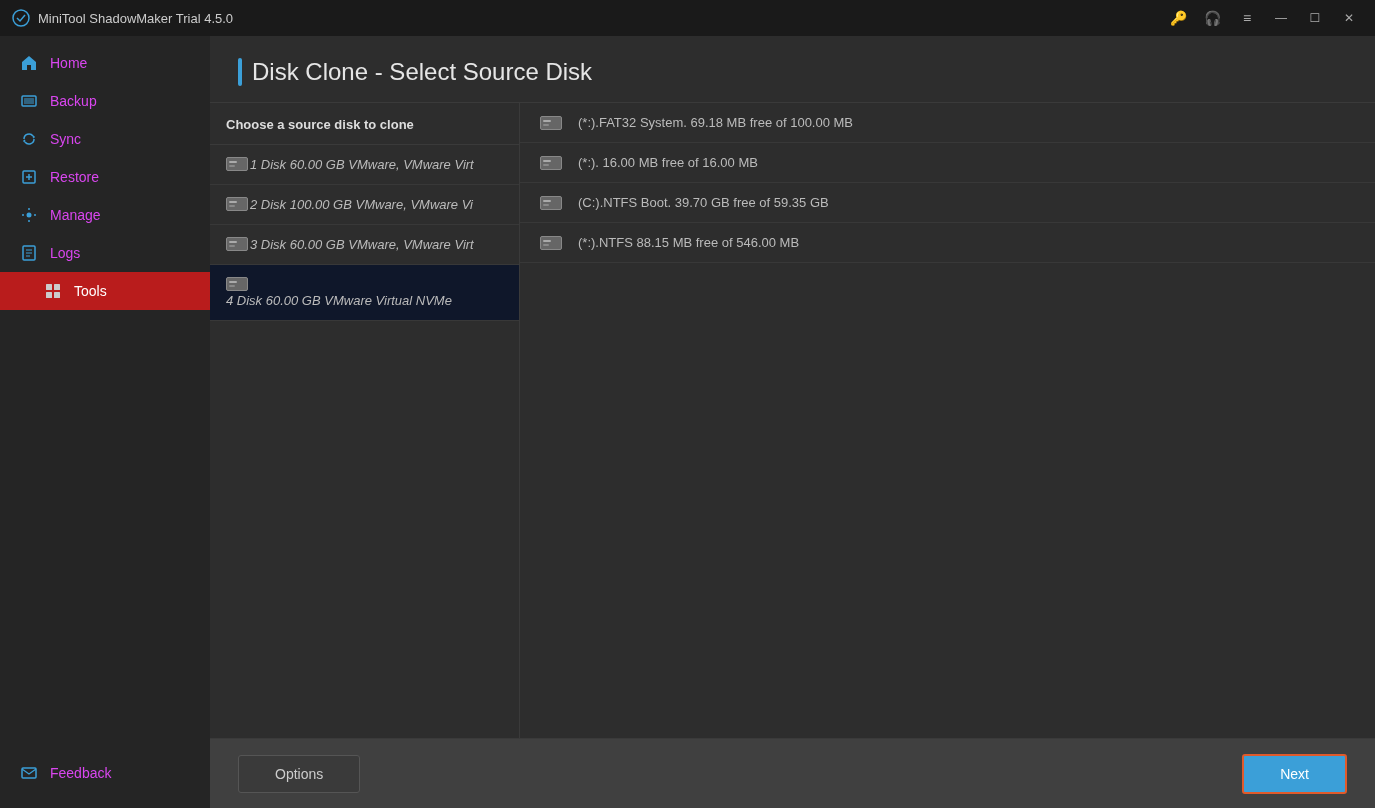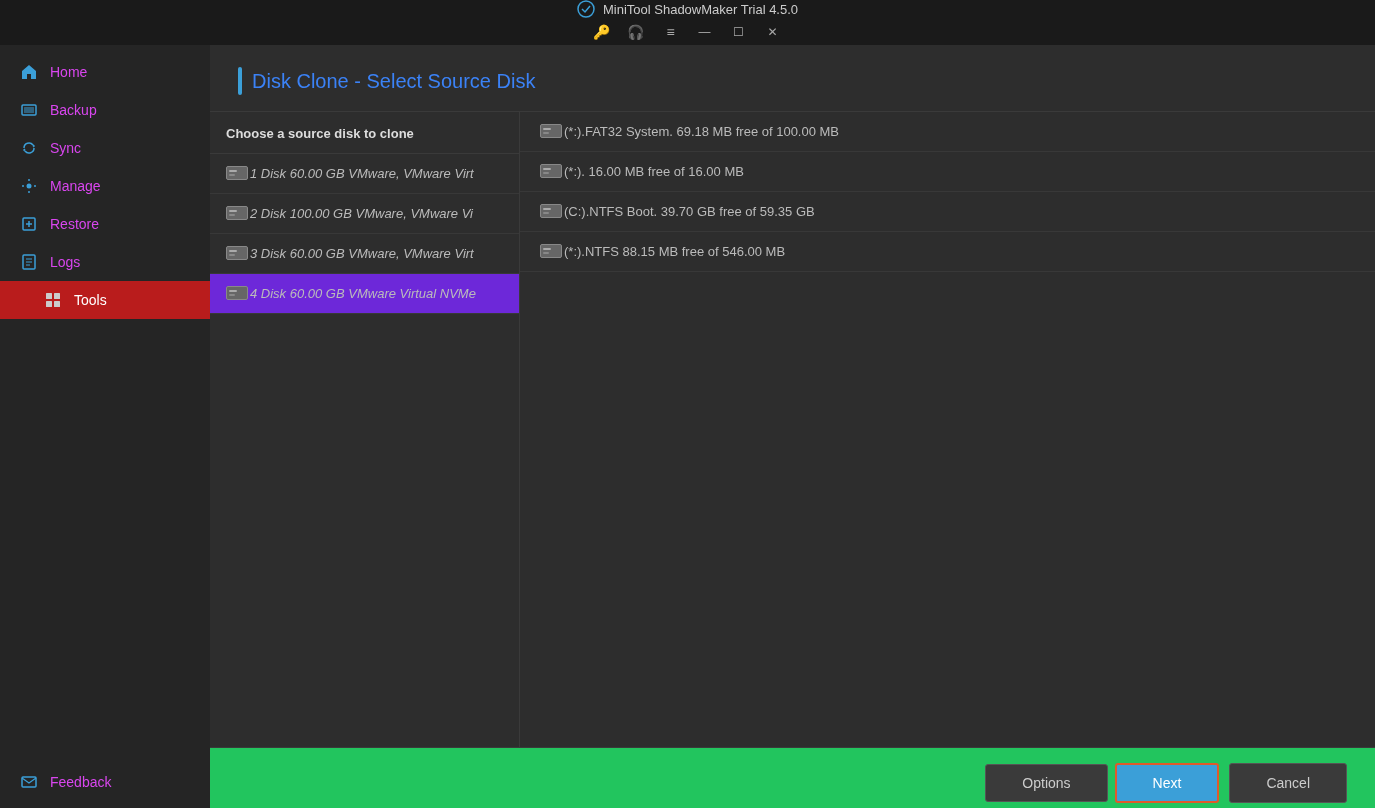--- a/index.html
+++ b/index.html
@@ -7,27 +7,26 @@
       width: 1375px;
       height: 808px;
       background: #1e1e1e;
       font-family: 'Segoe UI', Arial, sans-serif;
       color: #ccc;
       overflow: hidden;
     }
 
     
     .title-bar {
-      height: 45px;
+      height: 36px;
       background: #1a1a1a;
       display: flex;
       align-items: center;
       padding: 0 12px;
       user-select: none;
-      flex-direction: column;
     }
     .title-bar-logo {
       display: flex;
       align-items: center;
       gap: 8px;
       color: #ccc;
       font-size: 13px;
     }
     .title-bar-logo svg {
       width: 18px; height: 18px;
@@ -101,23 +100,23 @@
       gap: 10px;
       border-bottom: 1px solid #3a3a3a;
     }
     .page-header-accent {
       width: 4px;
       height: 28px;
       background: #3b9fd8;
       border-radius: 2px;
     }
     .page-header-title {
-      font-size: 20px;
+      font-size: 24px;
       font-weight: 400;
-      color: #3b82f6;
+      color: #e5e5e5;
     }
 
     
     .clone-body {
       flex: 1;
       display: flex;
       overflow: hidden;
     }
 
     
@@ -140,21 +139,22 @@
       align-items: flex-start;
       gap: 2px;
       padding: 12px 16px;
       cursor: pointer;
       border-bottom: 1px solid #383838;
       font-size: 13px;
       color: #bbb;
       font-style: italic;
     }
     .disk-item.selected {
-      background: #6d28d9;
+      background: #0f172a;
+      flex-direction: column;
     }
     .disk-icon {
       width: 22px; height: 14px;
       background: #666;
       border-radius: 2px;
       border: 1px solid #888;
       flex-shrink: 0;
       position: relative;
     }
     .disk-icon::before {
@@ -176,37 +176,37 @@
 
     
     .detail-panel {
       flex: 1;
       background: #2d2d2d;
       display: flex;
       flex-direction: column;
     }
     .partition-item {
       display: flex;
-      gap: 2px;
+      align-items: center;
+      gap: 16px;
       padding: 12px 20px;
       border-bottom: 1px solid #383838;
       font-size: 13px;
       color: #bbb;
     }
 
     
     .bottom-bar {
       height: 70px;
-      background: #22c55e;
+      background: #404040;
       border-top: 1px solid #3a3a3a;
       display: flex;
       align-items: center;
-      justify-content: flex-end;
+      justify-content: space-between;
       padding: 0 28px;
-      gap: 7px;
     }
     .btn {
       padding: 10px 36px;
       font-size: 14px;
       cursor: pointer;
       border-radius: 3px;
       border: 1px solid #555;
       background: #3a3a3a;
       color: #ccc;
     }
@@ -266,35 +266,35 @@
       <span class="sidebar-icon">
         <svg width="16" height="16" viewBox="0 0 16 16" fill="none" stroke="#3b9fd8" stroke-width="1.5">
             <path d="M3 8a5 5 0 019-3M13 8a5 5 0 01-9 3"></path>
             <path d="M12 5l1 1-1 1M4 11l-1-1 1-1" stroke="#3b9fd8" stroke-width="1.5" fill="none"></path>
           </svg>
       </span>
       <span>Sync</span>
     </div>
     <div class="sidebar-item">
       <span class="sidebar-icon">
+        <svg width="16" height="16" viewBox="0 0 16 16" fill="none" stroke="#3b9fd8" stroke-width="1.5">
+            <rect x="2" y="2" width="12" height="12" rx="1"></rect>
+            <path d="M5 8h6M8 5v6" stroke="#3b9fd8" stroke-width="1.5"></path>
+          </svg>
+      </span>
+      <span>Restore</span>
+    </div>
+    <div class="sidebar-item">
+      <span class="sidebar-icon">
         <svg width="16" height="16" viewBox="0 0 16 16" fill="#3b9fd8">
             <circle cx="8" cy="8" r="2.5"></circle>
             <path d="M8 1v2M8 13v2M1 8h2M13 8h2" stroke="#3b9fd8" stroke-width="1.5" fill="none"></path>
           </svg>
       </span>
       <span>Manage</span>
-    </div>
-    <div class="sidebar-item">
-      <span class="sidebar-icon">
-        <svg width="16" height="16" viewBox="0 0 16 16" fill="none" stroke="#3b9fd8" stroke-width="1.5">
-            <rect x="2" y="2" width="12" height="12" rx="1"></rect>
-            <path d="M5 8h6M8 5v6" stroke="#3b9fd8" stroke-width="1.5"></path>
-          </svg>
-      </span>
-      <span>Restore</span>
     </div>
     <div class="sidebar-item">
       <span class="sidebar-icon">
         <svg width="16" height="16" viewBox="0 0 16 16" fill="none" stroke="#3b9fd8" stroke-width="1.5">
             <rect x="2" y="1" width="12" height="14" rx="1"></rect>
             <path d="M5 5h6M5 8h6M5 11h4" stroke="#3b9fd8" stroke-width="1.2"></path>
           </svg>
       </span>
       <span>Logs</span>
     </div>
@@ -373,18 +373,17 @@
           <span>(*:).NTFS  88.15 MB free of 546.00 MB</span>
         </div>
       </div>
 
     </div>
 
     <div class="bottom-bar">
       <button class="btn">Options</button>
       <div class="btn-group">
         <button class="btn btn-primary">Next</button>
-        <button class="btn">Cancel</button>
       </div>
     </div>
 
   </div>
 </div>
 
 </body></html>

